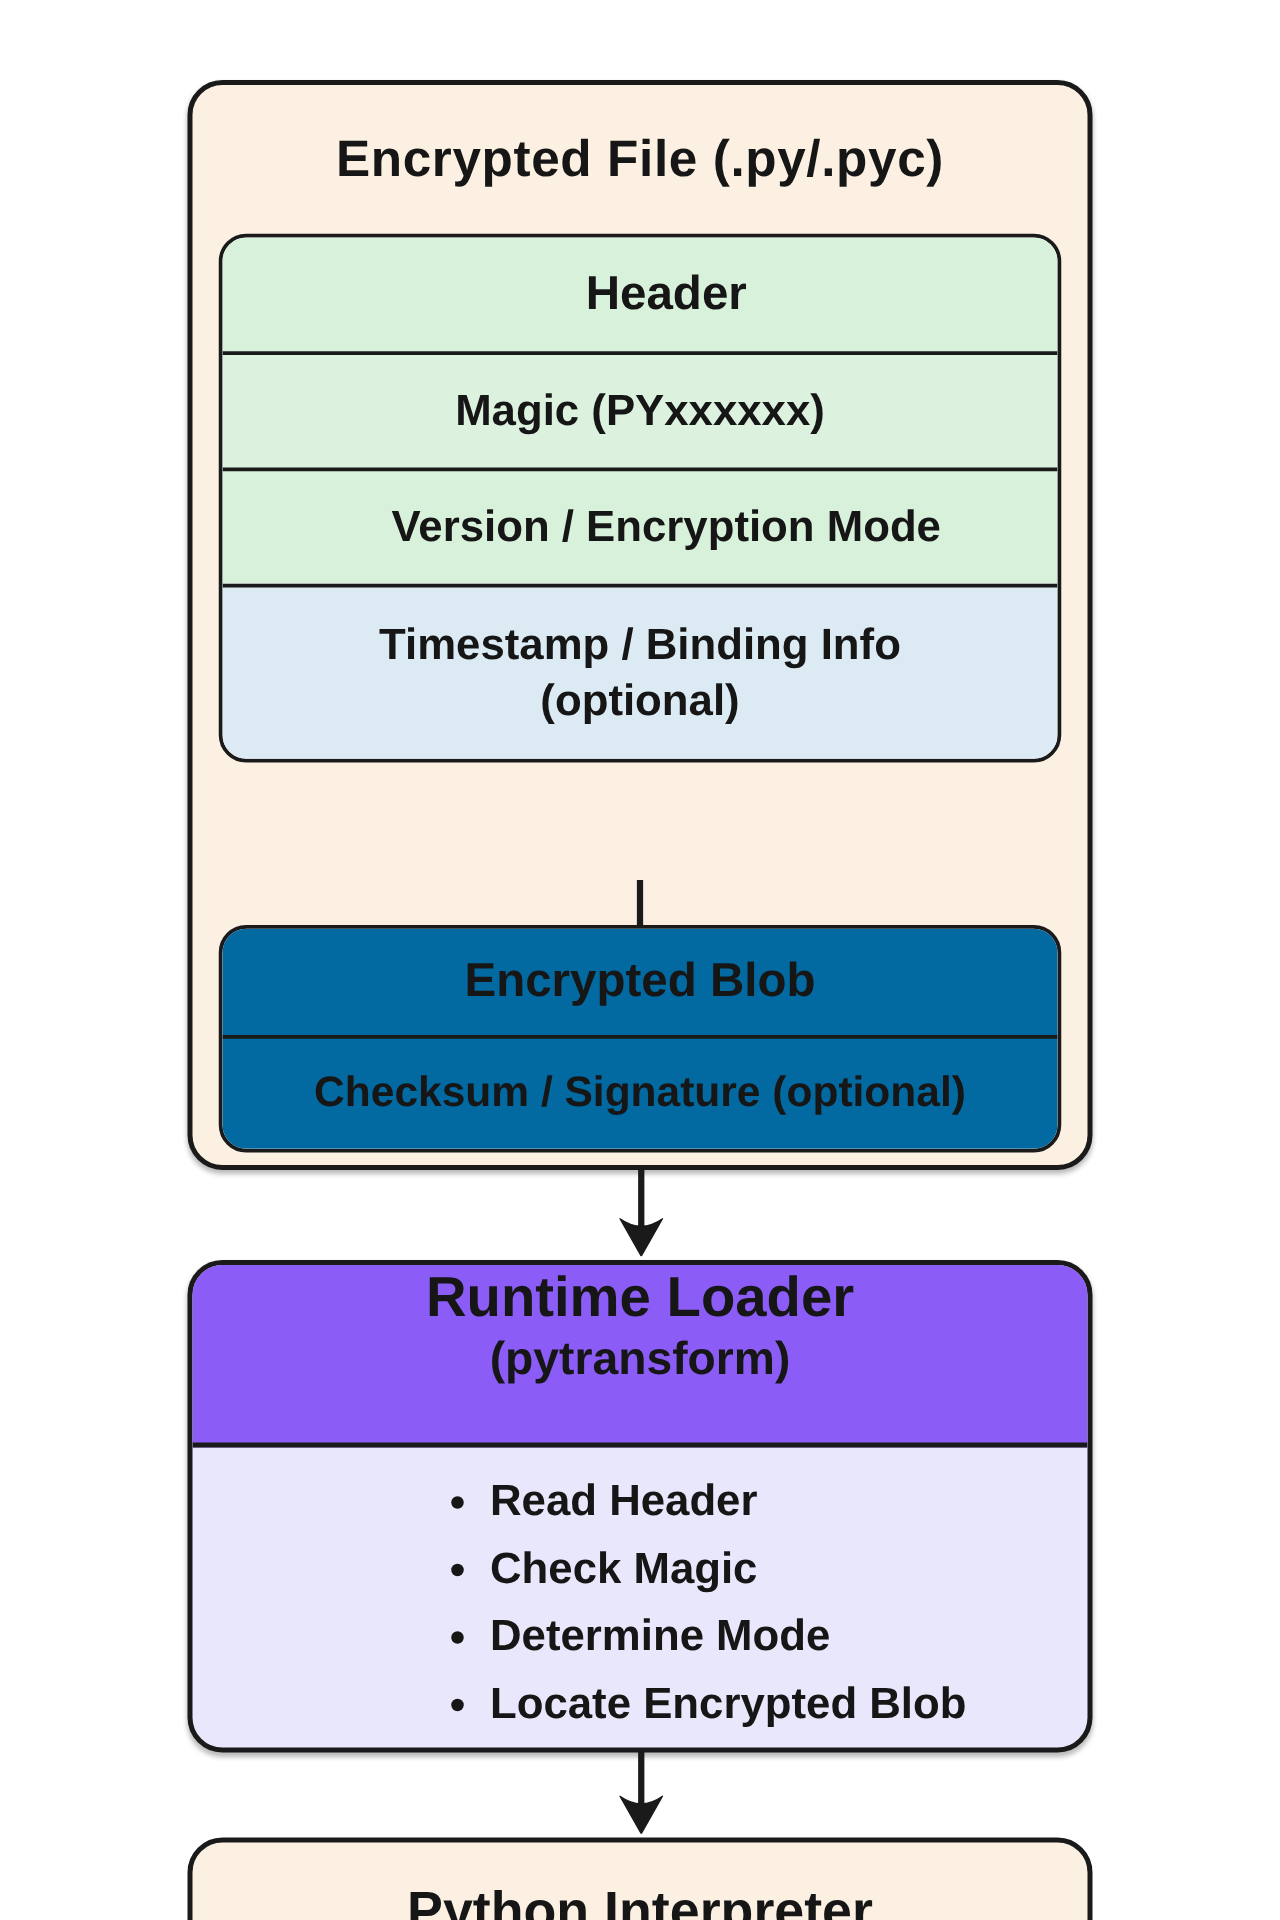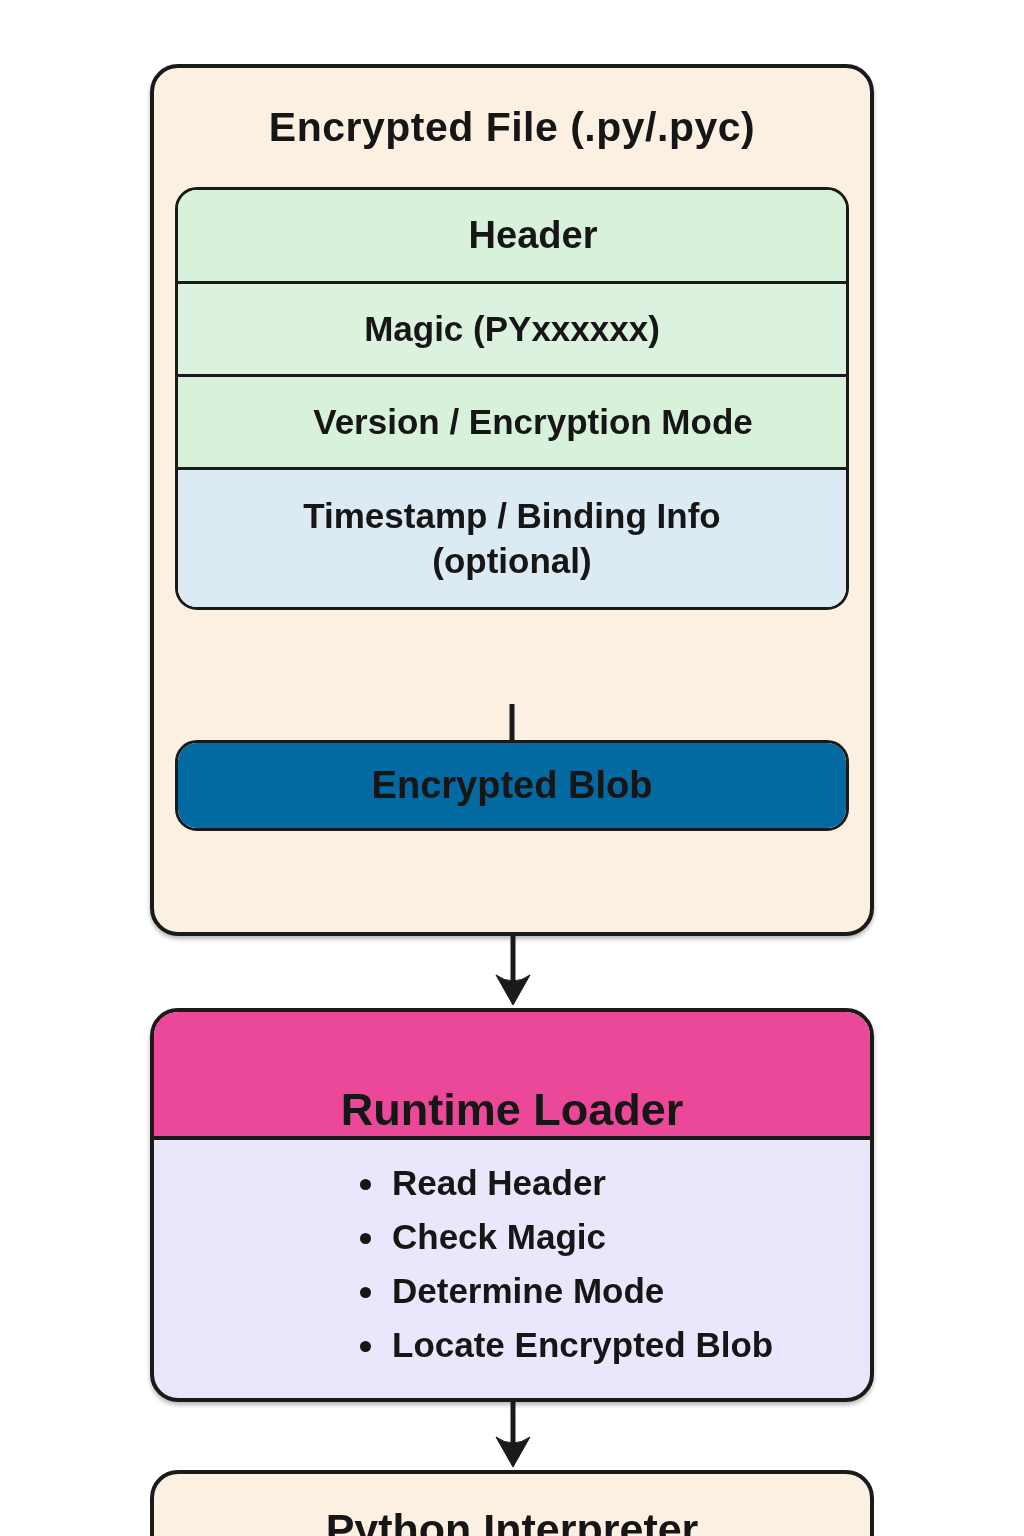--- a/index.html
+++ b/index.html
@@ -110,27 +110,27 @@
     height: 394px;
     box-sizing: border-box;
     background: #E9E7FB;
     border: 4px solid #1a1a1a;
     border-radius: 28px;
     overflow: hidden;
     box-shadow: 0 3px 4px rgba(0,0,0,0.28);
   }
   .loader-header {
     box-sizing: border-box;
-    height: 128px;
-    background: #ec4899;
+    height: 146px;
+    background: #8b5cf6;
     border-bottom: 4px solid #1a1a1a;
     display: flex;
     flex-direction: column;
     align-items: center;
-    justify-content: flex-end;
+    justify-content: flex-start;
     text-align: center;
   }
   .loader-title { font-size: 45px; line-height: 1.15; }
   .loader-subtitle { font-size: 37px; line-height: 1.25; }
 
   .loader-bullets {
     margin: 16px 0 0 196px;
     padding: 0 0 0 38px;
     font-size: 35px;
     line-height: 54px;
@@ -178,31 +178,35 @@
         <span>(optional)</span>
       </div>
     </div>
 
     <div class="connector"></div>
 
     <div class="stack blob-stack">
       <div class="row row-pink h-blob">
         <span>Encrypted Blob</span>
       </div>
+      <div class="row row-pink h-checksum">
+        <span>Checksum / Signature (optional)</span>
+      </div>
     </div>
   </section>
 
   <svg class="arrow arrow-1" viewBox="0 0 42 70" aria-hidden="true">
     <line x1="21" y1="0" x2="21" y2="52" stroke="#1a1a1a" stroke-width="5"></line>
     <path d="M4 40 Q21 52 38 40 L21 70 Z" fill="#1a1a1a" stroke="#1a1a1a" stroke-width="1" stroke-linejoin="round"></path>
   </svg>
 
   <section class="loader-box">
     <div class="loader-header">
       <div class="loader-title">Runtime Loader</div>
+      <div class="loader-subtitle">(pytransform)</div>
     </div>
     <ul class="loader-bullets">
       <li>Read Header</li>
       <li>Check Magic</li>
       <li>Determine Mode</li>
       <li>Locate Encrypted Blob</li>
     </ul>
   </section>
 
   <svg class="arrow arrow-2" viewBox="0 0 42 66" aria-hidden="true">

